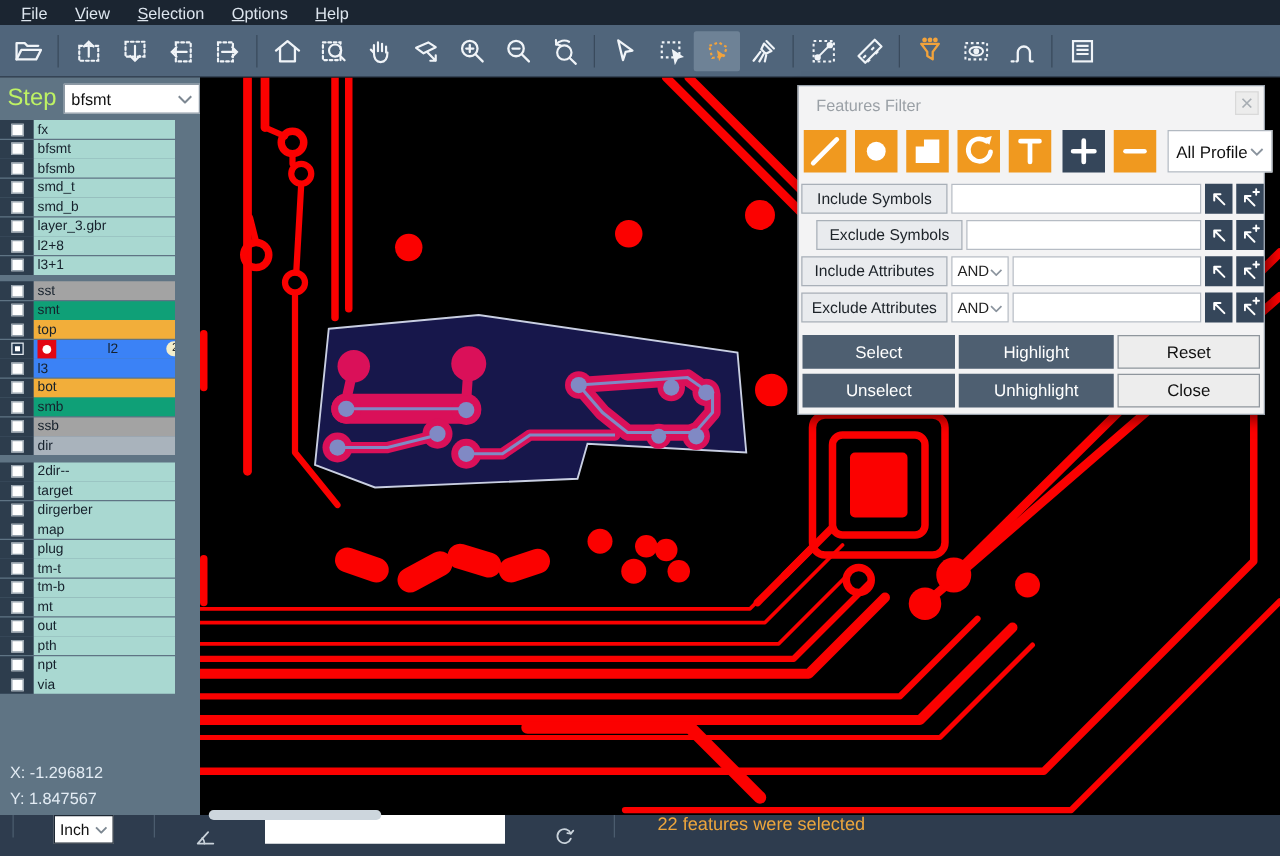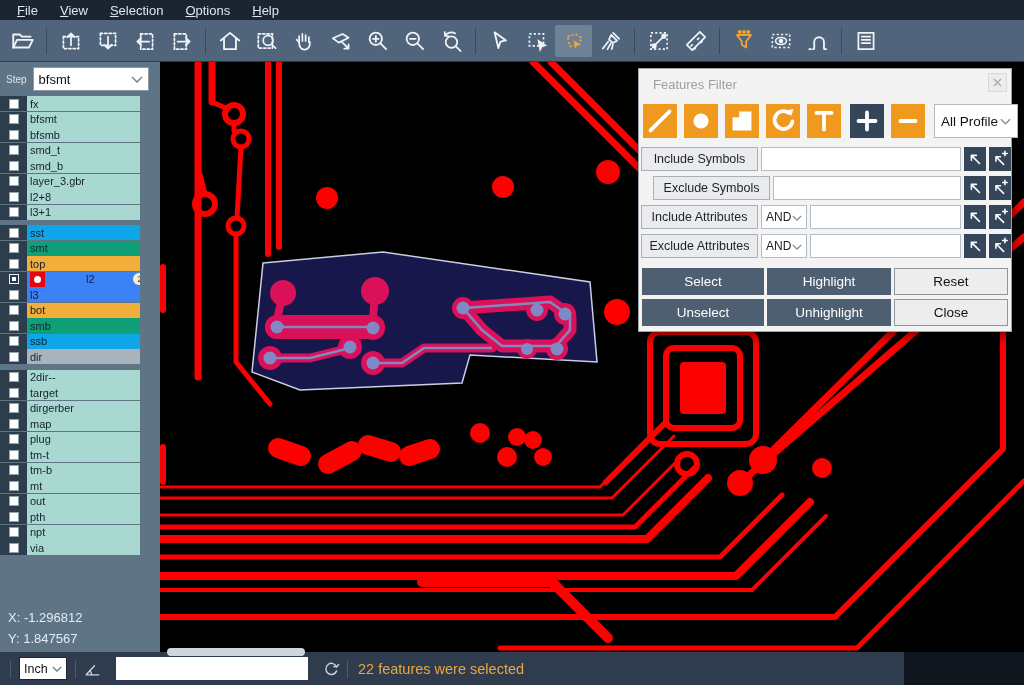--- a/index.html
+++ b/index.html
@@ -17,33 +17,33 @@
              display:flex; align-items:center; padding-left:4px; border-bottom:1px solid #2c3a49; }
   .tbtn { width:37px; height:32px; display:flex; align-items:center; justify-content:center;
           background:transparent; border:none; flex:0 0 auto; }
   .tbtn.active { background:#6e8296; border-radius:2px; }
   .tbtn svg { display:block; }
   .tsep { width:1px; height:26px; background:#394a5c; margin:0 5px; flex:0 0 auto; }
 
   
   .sidebar { position:absolute; left:0; top:62px; width:160px; height:590px; background:#5f7484; }
   .steprow { position:absolute; left:0; top:3px; width:160px; height:28px; display:flex; align-items:center; }
-  .steplabel { color:#e5e5e5; font-size:10px; margin-left:6px; }
+  .steplabel { color:#bef264; font-size:19px; margin-left:6px; }
   .stepcombo { margin-left:6px; width:116px; height:24px; background:#fff; border:1px solid #8d99a4;
                display:flex; align-items:center; justify-content:space-between; padding:0 5px;
                font-size:13px; color:#111; }
   #layer-list { position:absolute; left:0; top:34px; width:160px; }
   .layer-row { display:flex; height:15px; margin-bottom:0.5px; align-items:stretch; }
   .cbcell { width:27px; background:#2d3d4d; display:flex; align-items:center; justify-content:center; flex:0 0 auto; }
   .cb { width:10px; height:10px; background:#fff; border:1px solid #93a0ab; }
   .cb.checked { background:#24384e; border:1px solid #e8eef4; position:relative; }
   .cb.checked::after { content:""; position:absolute; left:2px; top:2px; width:4px; height:4px; background:#fff; }
   .band { flex:1; margin-right:20px; font-size:11px; color:#16212c; padding-left:3px;
           display:flex; align-items:center; overflow:hidden; white-space:nowrap; }
-  .c-teal { background:#a9d8d1; } .c-white { background:#0ea5e9; } .c-green { background:#0fa077; }
+  .c-teal { background:#a9d8d1; } .c-white { background:#a3a3a3; } .c-green { background:#0fa077; }
   .c-amber { background:#f2ae3a; } .c-gold { background:#3b82f6;gap:38px; } .c-gray { background:#a9b3bc; }
   .active-ind { width:15px; height:15px; background:#e30613; display:flex; align-items:center;
                 justify-content:center; margin-right:3px; flex:0 0 auto; }
   .active-ind::after { content:""; width:7px; height:7px; border-radius:50%; background:#fff; }
   .badge { margin-left:auto; background:#f4eecb; border-radius:7px; font-size:9.5px; padding:0 5px;
            height:12px; line-height:12px; color:#333; flex:0 0 auto; }
   .grid-ic { margin:0 3px 0 4px; flex:0 0 auto; display:flex; align-items:center; }
   .layer-sep { height:5px; }
   .xy { position:absolute; left:8px; color:#e3ecf4; font-size:13px; }
 
@@ -76,22 +76,22 @@
              font-size:12px; padding:0 4px; }
   .f-arrow { width:22px; margin-left:3px; background:#35465a; border:none; display:flex;
              align-items:center; justify-content:center; flex:0 0 auto; }
   .act-row { position:absolute; left:3px; display:flex; }
   .abtn { width:122px; height:27px; background:#4e5f71; color:#fff; border:none; font-size:13.5px;
           margin-right:3px; font-family:"Liberation Sans", sans-serif; }
   .abtn.w2 { width:124px; }
   .abtn.light { background:#ededed; color:#111; border:1px solid #8f969d; width:114px; margin-right:0; }
 
   
-  .statusbar { position:absolute; left:0; top:652px; width:904px; height:33px; background:#2e3c4e;
-               display:flex; align-items:center; z-index:4; }
+  .statusbar { position:absolute; left:0; top:652px; width:1024px; height:33px; background:#2e3c4e;
+               display:flex; z-index:4;gap:24px; }
   .ssep { width:1px; height:18px; background:#4b5c6e; flex:0 0 auto; }
   .units { width:48px; height:23px; background:#fff; border:1px solid #1c2733; margin:0 8px;
            display:flex; align-items:center; justify-content:space-between; padding:0 4px;
            font-size:12.5px; color:#111; flex:0 0 auto; }
   .sinput { width:192px; height:23px; background:#fff; border:none; margin:0 8px; font-size:12.5px;
             padding:0 5px; flex:0 0 auto; }
   .smsg { color:#eda63d; font-size:14.5px; margin-left:10px; }
   .sicon { margin:0 6px; display:flex; align-items:center; flex:0 0 auto; }
 </style>
 </head>

